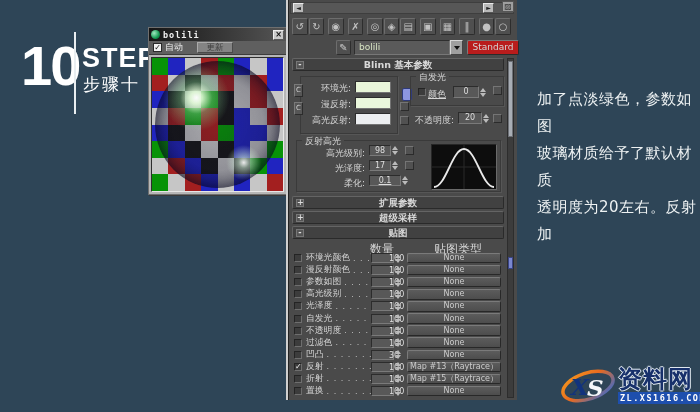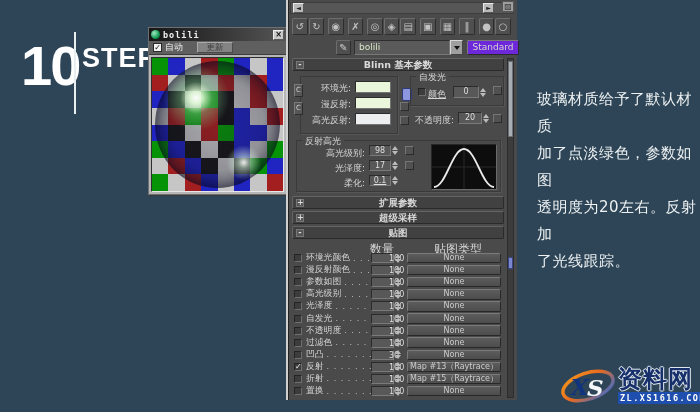--- a/index.html
+++ b/index.html
@@ -43,21 +43,21 @@
 
   .toolbar { left:4px; top:16px; width:220px; height:21px; display:flex; align-items:center; }
   .tb-btn { width:16px; height:17px; margin-right:1px; background:#4f4f4f; border:1px solid; border-color:#6d6d6d #2d2d2d #2d2d2d #6d6d6d; color:#c2c2c2; font-size:10px; line-height:15px; text-align:center; border-radius:2px; }
   .tb-sep { margin-right:4px !important; }
 
   .namerow { left:4px; top:40px; width:222px; height:16px; }
   .eyedrop { position:absolute; left:44px; top:0; width:15px; height:15px; background:#4f4f4f; border:1px solid; border-color:#6d6d6d #2d2d2d #2d2d2d #6d6d6d; color:#c9c9c9; font-size:10px; line-height:13px; text-align:center; transform:none; border-radius:2px; }
   .namefield { position:absolute; left:62px; top:0; width:96px; height:15px; background:#5a5a5a; border:1px solid; border-color:#2e2e2e #777 #777 #2e2e2e; color:#d8e6c4; font-size:9px; line-height:13px; padding-left:4px; }
   .namedrop { position:absolute; left:158px; top:0; width:13px; height:15px; background:#9f9f9f; border:1px solid; border-color:#d7d7d7 #444 #444 #d7d7d7; display:flex; align-items:center; justify-content:center; }
   .dn-tri { width:0; height:0; border-left:3px solid transparent; border-right:3px solid transparent; border-top:4px solid #111; }
-  .stdbtn { position:absolute; left:175px; top:0; width:52px; height:15px; background:#6d28d9; border:1px solid; border-color:#7a7a7a #2b2b2b #2b2b2b #7a7a7a; color:#d4d4d4; font-size:9px; line-height:13px; text-align:center; border-radius:2px; }
+  .stdbtn { position:absolute; left:175px; top:0; width:52px; height:15px; background:#b91c1c; border:1px solid; border-color:#7a7a7a #2b2b2b #2b2b2b #7a7a7a; color:#d4d4d4; font-size:9px; line-height:13px; text-align:center; border-radius:2px; }
 
   .rollbar { position:absolute; left:4px; width:212px; height:13px; background:#414141; border:1px solid; border-color:#646464 #2a2a2a #2a2a2a #646464; border-radius:2px; color:#d9d9d9; font-size:9.5px; font-weight:bold; text-align:center; line-height:11px; }
   .rollbox { position:absolute; left:3px; top:2px; width:8px; height:8px; background:#555; border:1px solid #777; color:#ddd; font-size:8px; line-height:6px; text-align:center; font-weight:bold; }
 
   .body { left:2px; top:72px; width:218px; height:122px; }
   .group { position:absolute; border:1px solid #3a3a3a; box-shadow:1px 1px 0 rgba(255,255,255,0.07); }
   .legend { position:absolute; top:-6px; left:5px; background:#4a4a4a; padding:0 3px; font-size:9px; color:#d6d6d6; }
   .lbl { position:absolute; font-size:9px; color:#d6d6d6; text-align:right; }
   .swatch { position:absolute; width:36px; height:12px; border:1px solid; border-color:#2c2c2c #747474 #747474 #2c2c2c; }
   .clamp { position:absolute; width:9px; height:13px; background:#565656; border:1px solid; border-color:#7a7a7a #2c2c2c #2c2c2c #7a7a7a; color:#cfcfcf; font-size:7px; line-height:11px; text-align:center; }
@@ -100,20 +100,21 @@
 </style>
 </head>
 <body>
 
 <div id="canvas">
 
   <div class="step-block">
     <div class="step-number">10</div>
     <div class="step-divider"></div>
     <div class="step-en">STEP</div>
+    <div class="step-cn">步骤十</div>
   </div>
 
   <div class="pwin">
     <div class="pwin-title">
       <span class="pwin-icon"></span>
       <span class="pwin-title-text">bolili</span>
       <span class="pwin-close">×</span>
     </div>
     <div class="pwin-toolbar">
       <span class="pwin-cb">✓</span>
@@ -283,21 +284,21 @@
         <span class="abs-spin spin" style="left:72px; top:19px;">
           <span class="sval" style="width:22px; height:11px; line-height:9px;">17</span>
           <span class="sarrows">
               <i class="ua"></i>
               <i class="da"></i>
             </span>
         </span>
         <span class="mini" style="left:108px; top:20px;"></span>
         <span class="lbl" style="left:36px; top:36px; width:32px;">柔化:</span>
         <span class="abs-spin spin" style="left:72px; top:34px;">
-          <span class="sval" style="width:22px; height:11px; line-height:9px;text-decoration:underline;">0.1</span>
+          <span class="sval" style="width:32px; height:11px; line-height:9px;text-decoration:underline;">0.1</span>
           <span class="sarrows">
               <i class="ua"></i>
               <i class="da"></i>
             </span>
         </span>
 
         <div class="curvebox" style="left:134px; top:3px; width:66px; height:46px;">
           <svg width="64" height="44" viewBox="0 0 64 44">
             <line x1="0" y1="22" x2="64" y2="22" stroke="#2b2b2b" stroke-width="1"></line>
             <line x1="32" y1="0" x2="32" y2="44" stroke="#2b2b2b" stroke-width="1"></line>
@@ -483,24 +484,23 @@
         </div>
       </div>
 
     <div class="vscroll">
       <div class="vthumb" style="top:2px; height:76px;"></div>
       <div class="vblue" style="top:198px;"></div>
     </div>
   </div>
 
   <div class="annot">
+    <div>加了点淡绿色，参数如图</div>
     <div>玻璃材质给予了默认材质</div>
-    <div>加了点淡绿色，参数如图</div>
     <div>透明度为20左右。反射加</div>
-    <div>了光线跟踪。</div>
   </div>
 
   <div class="wm">
     <svg class="wm-logo" viewBox="0 0 56 42">
       <defs>
         <linearGradient id="ringgrad" x1="0" y1="0" x2="1" y2="1">
           <stop offset="0" stop-color="#f59a1e"></stop>
           <stop offset="0.45" stop-color="#e96a1f"></stop>
           <stop offset="1" stop-color="#2f6bd8"></stop>
         </linearGradient>

